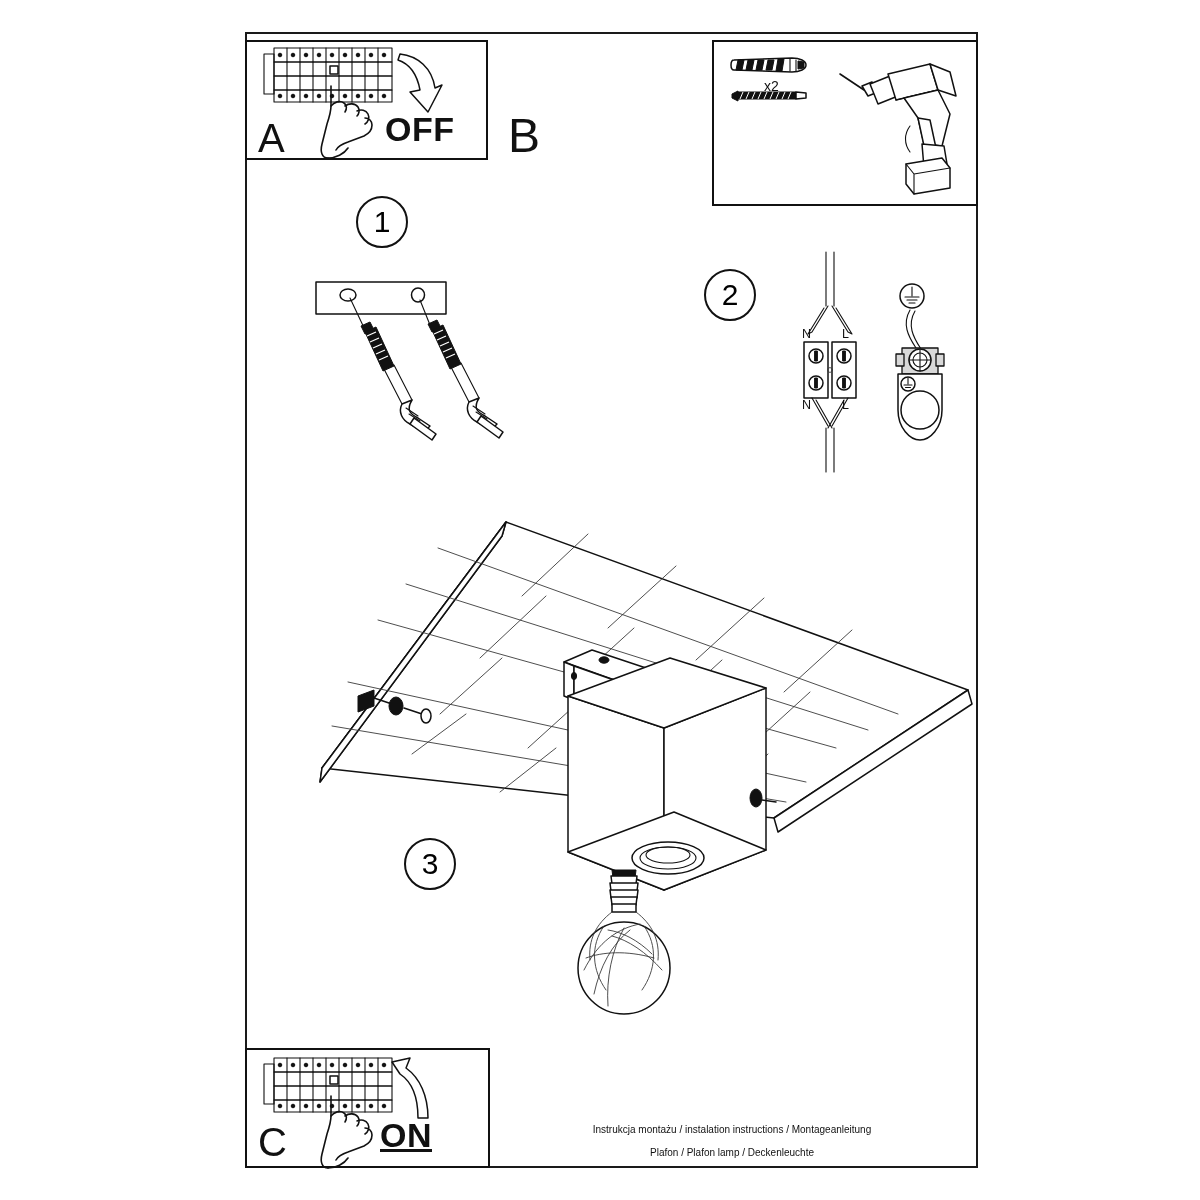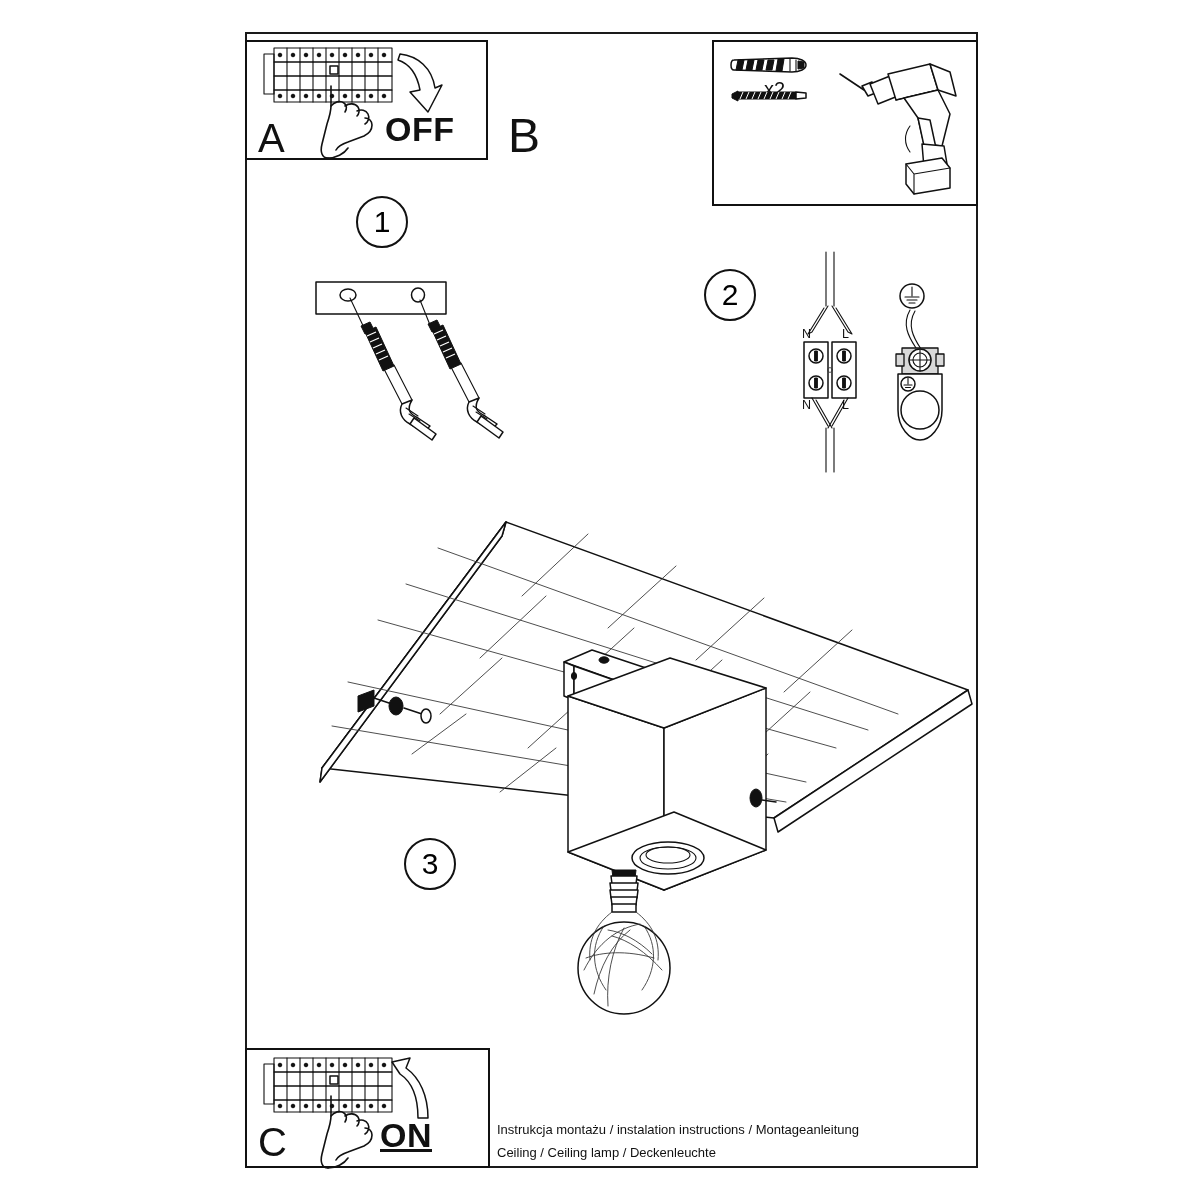--- a/index.html
+++ b/index.html
@@ -44,28 +44,29 @@
     display:flex;align-items:center;justify-content:center;
     font-size:30px;font-family:"Liberation Sans", sans-serif;background:#fff;
   }
   #step-1{left:356px;top:196px;}
   #step-2{left:704px;top:269px;}
   #step-3{left:404px;top:838px;}
 
   
   .footer{
     position:absolute;left:497px;top:1118px;width:470px;
-    font-size:13px;line-height:23px;color:#111;
+    font-size:10px;line-height:23px;color:#111;
     font-family:"Liberation Sans", sans-serif;
+    text-align:center;
   }
   .footer div{white-space:nowrap;}
 
   
   #x2-label{
-    position:absolute;left:764px;top:78px;font-size:20px;color:#111;
+    position:absolute;left:764px;top:78px;font-size:14px;color:#111;
     font-family:"Liberation Sans", sans-serif;
   }
   
   .nl{
     position:absolute;font-size:12.5px;color:#111;font-family:"Liberation Sans", sans-serif;
   }
   #nl-n-top{left:802px;top:327px;}
   #nl-l-top{left:842px;top:327px;}
   #nl-n-bot{left:802px;top:398px;}
   #nl-l-bot{left:842px;top:398px;}
@@ -492,16 +493,16 @@
 
   <svg class="sv" style="left:380px;top:1056px;" width="60" height="66" viewBox="0 0 60 66">
     <path class="fillw" d="M12 6 L30 2 L26 12 C40 22 48 40 48 62 L38 62 C38 42 32 26 20 18 Z"></path>
   </svg>
 
   <div class="letter" id="letter-c">C</div>
   <div class="word" id="word-on">ON</div>
 
   <div class="footer">
     <div>Instrukcja montażu / instalation instructions / Montageanleitung</div>
-    <div>Ceiling / Ceiling lamp / Deckenleuchte</div>
+    <div>Plafon / Plafon lamp / Deckenleuchte</div>
   </div>
 
 </div>
 
 </body></html>

